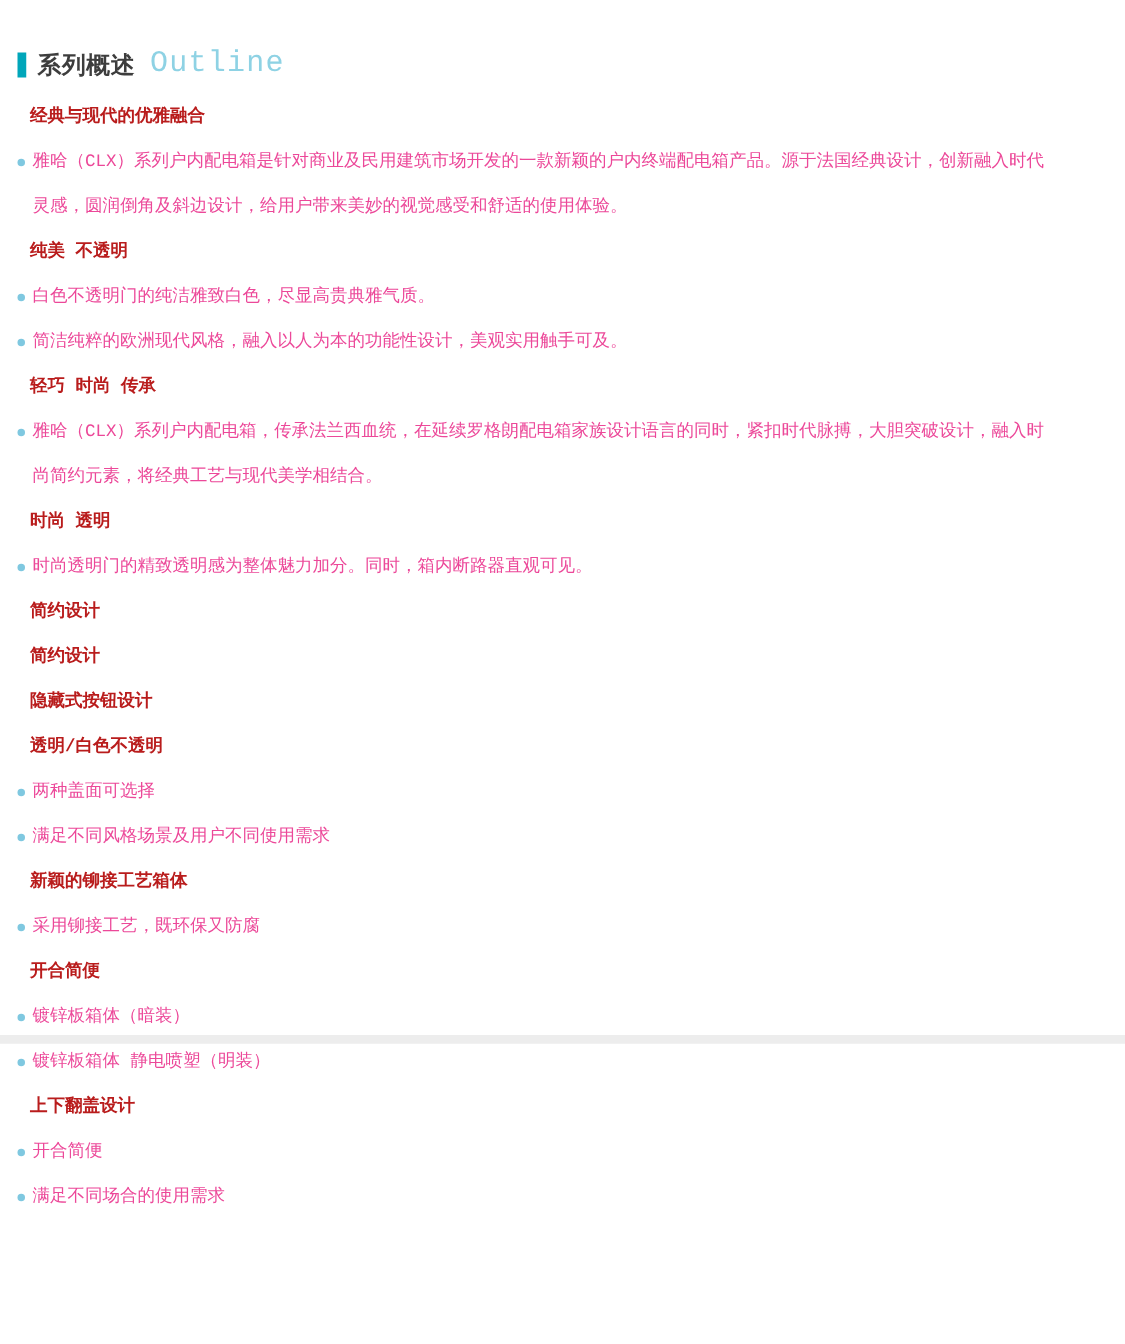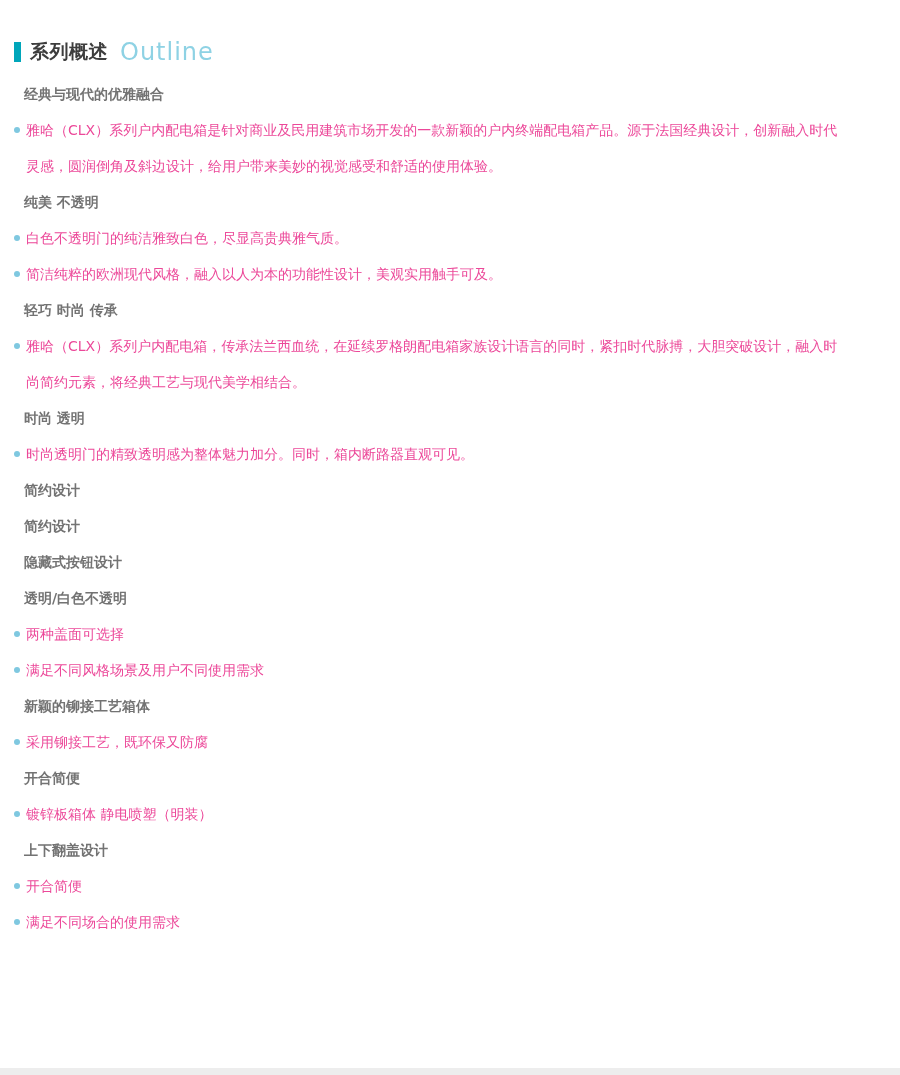--- a/index.html
+++ b/index.html
@@ -6,22 +6,23 @@
   html, body { background: #ffffff; }
   body {
     width: 900px;
     height: 1075px;
     font-family: "DejaVu Sans", "Liberation Sans", sans-serif;
     overflow: hidden;
   }
   .page {
     position: relative;
     width: 900px;
-    height: 1075px;
+    height: 835px;
     background: #ffffff;
+    font-family: Liberation Mono, monospace;
   }
   .section-header {
     display: flex;
     align-items: center;
     padding-top: 39px;
     margin-left: 14px;
     height: 64px;
   }
   .accent-bar {
     width: 7px;
@@ -47,21 +48,21 @@
     width: 832px;
   }
   .content-item {
     font-size: 14px;
     line-height: 36px;
     color: #ec4899;
   }
   .content-item.heading {
     padding-left: 10px;
     font-weight: 700;
-    color: #737373;
+    color: #b91c1c;
   }
   .content-item.bullet {
     position: relative;
     padding-left: 12px;
   }
   .content-item.bullet .dot {
     position: absolute;
     left: 0;
     top: 15px;
     width: 6px;
@@ -147,20 +148,24 @@
   </div>
       <div class="content-item bullet">
     <span class="dot"></span>
     <span>采用铆接工艺，既环保又防腐</span>
   </div>
       <div class="content-item heading">
     <span>开合简便</span>
   </div>
       <div class="content-item bullet">
     <span class="dot"></span>
+    <span>镀锌板箱体（暗装）</span>
+  </div>
+      <div class="content-item bullet">
+    <span class="dot"></span>
     <span>镀锌板箱体 静电喷塑（明装）</span>
   </div>
       <div class="content-item heading">
     <span>上下翻盖设计</span>
   </div>
       <div class="content-item bullet">
     <span class="dot"></span>
     <span>开合简便</span>
   </div>
       <div class="content-item bullet">

